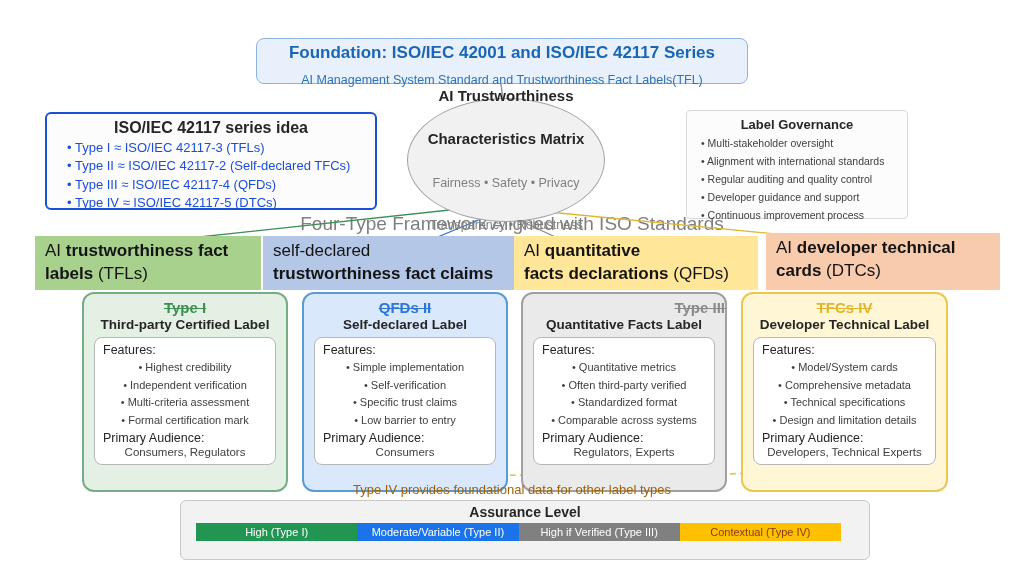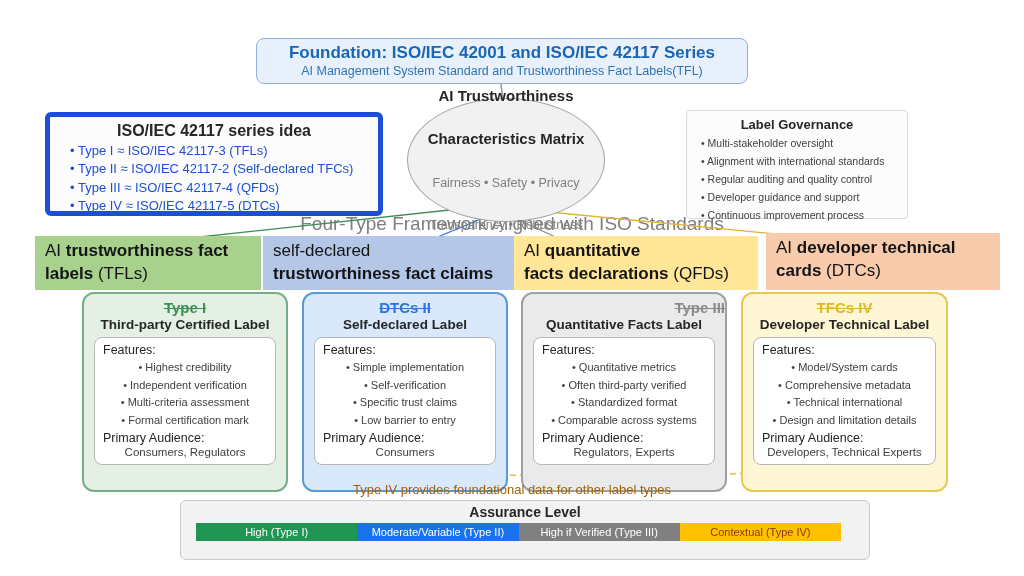--- a/index.html
+++ b/index.html
@@ -4,25 +4,25 @@
 <style>
   html,body{margin:0;padding:0;background:#fff;}
   .canvas{position:relative;width:1024px;height:576px;background:#ffffff;
     font-family:"Liberation Sans",sans-serif;overflow:hidden;color:#262626;}
   .abs{position:absolute;}
 
   
   .banner{left:256px;top:38px;width:490px;height:44px;background:#e8f1fb;
     border:1.5px solid #8db3e2;border-radius:8px;text-align:center;z-index:3;}
   .banner .t{font-size:17px;font-weight:bold;color:#1a66b5;margin-top:4px;}
-  .banner .s{font-size:12.5px;color:#2e74b5;margin-top:1px;}
+  .banner .s{font-size:12.5px;color:#2e74b5;margin-top:10px;}
 
   
   .ideabox{left:45px;top:112px;width:328px;height:94px;background:#fcfcfc;
-    border:5px solid #1d4ed8;border-radius:6px;z-index:3;}
+    border:2px solid #1d4ed8;border-radius:6px;z-index:3;}
   .ideabox .t{font-size:16px;font-weight:bold;text-align:center;margin-top:5px;}
   .ideabox ul{margin:2px 0 0 6px;padding:0 0 0 14px;list-style:none;font-size:13px;color:#1d4ed8;line-height:1.42;}
   .ideabox li::before{content:"• ";}
 
   
   .node{left:407px;top:98px;width:196px;height:122px;background:#f1f1f1;
     border:1.5px solid #a3a3a3;border-radius:50%;display:flex;flex-direction:column;
     align-items:center;justify-content:center;text-align:center;z-index:3;gap:24px;}
   .node .t{font-size:15px;font-weight:bold;line-height:1.25;}
   .node .tr{font-size:12.5px;color:#7f7f7f;line-height:1.3;margin-top:2px;}
@@ -151,21 +151,21 @@
         <li>Independent verification</li>
         <li>Multi-criteria assessment</li>
         <li>Formal certification mark</li>
       </ul>
       <div class="lbl lbl2">Primary Audience:</div>
       <div class="aud">Consumers, Regulators</div>
     </div>
   </div>
 
   <div class="abs col col-2">
-    <div class="type">DTCs II</div>
+    <div class="type">QFDs II</div>
     <div class="sub">Self-declared Label</div>
     <div class="card">
       <div class="lbl">Features:</div>
       <ul>
         <li>Simple implementation</li>
         <li>Self-verification</li>
         <li>Specific trust claims</li>
         <li>Low barrier to entry</li>
       </ul>
       <div class="lbl lbl2">Primary Audience:</div>
@@ -190,21 +190,21 @@
   </div>
 
   <div class="abs col col-4">
     <div class="type">TFCs IV</div>
     <div class="sub">Developer Technical Label</div>
     <div class="card">
       <div class="lbl">Features:</div>
       <ul>
         <li>Model/System cards</li>
         <li>Comprehensive metadata</li>
-        <li>Technical international</li>
+        <li>Technical specifications</li>
         <li>Design and limitation details</li>
       </ul>
       <div class="lbl lbl2">Primary Audience:</div>
       <div class="aud">Developers, Technical Experts</div>
     </div>
   </div>
 
   <div class="abs footnote">Type IV provides foundational data for other label types</div>
 
   <div class="abs assure">

